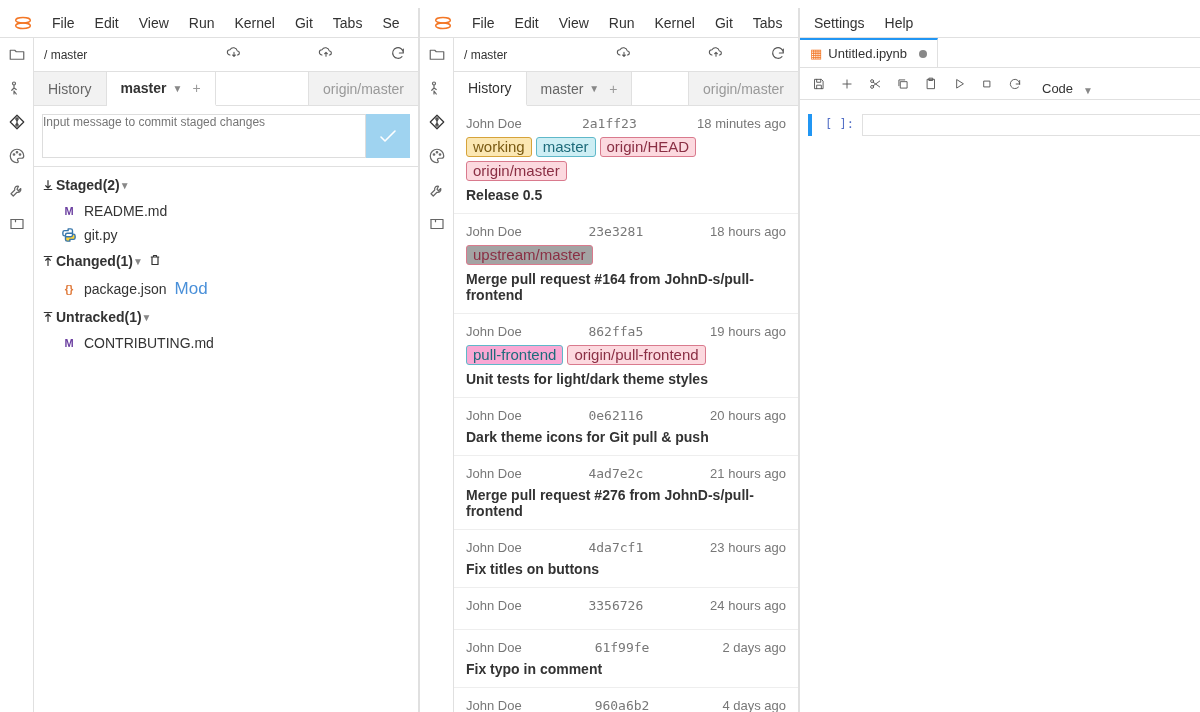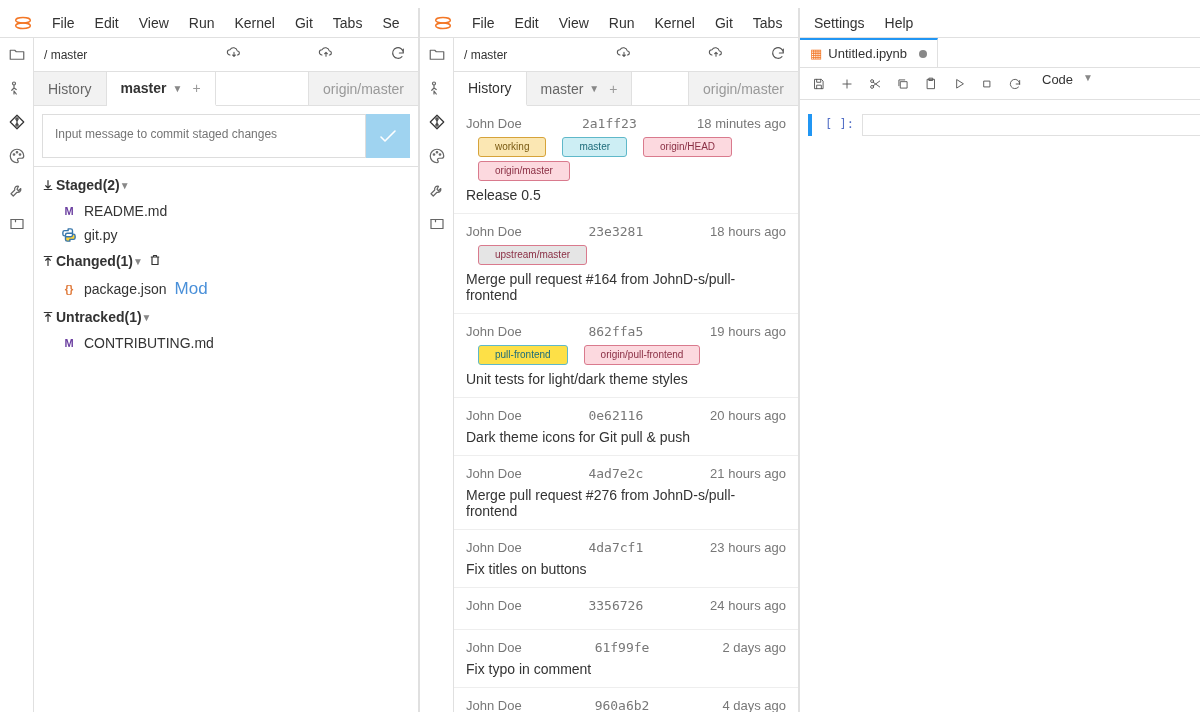--- a/index.html
+++ b/index.html
@@ -38,21 +38,21 @@
   .tabs { height: 34px; border-bottom: 1px solid #e0e0e0; display:flex; align-items:stretch; }
   .tabs .tab { padding: 0 14px; display:flex; align-items:center; font-size:14px; cursor:pointer; border-right:1px solid #e0e0e0; color:#666; gap:6px; }
   .tabs .tab.active { background:#fff; color:#333; border-bottom:2px solid #fff; margin-bottom:-1px; }
   .tabs .tab.inactive { background:#f2f2f2; }
   .tabs .tab .chev { font-size:10px; color:#888; }
   .tabs .tab .plus { color:#999; font-size:14px; margin-left:4px; }
   .tabs .right { margin-left:auto; border-right:none; color:#999; }
 
   
   .commitbox { display:flex; padding: 8px; gap:0; border-bottom:1px solid #e0e0e0; }
-  .commitbox textarea { flex:1; resize:none; border:1px solid #ddd; padding:12px; font-family:inherit; font-size:12px; height:44px; color:#999; }
+  .commitbox textarea { flex:1; resize:none; border:1px solid #ddd; padding:0; font-family:inherit; font-size:12px; height:44px; color:#999; }
   .commitbox .commitbtn { width:44px; background:#9fd3f0; display:flex; align-items:center; justify-content:center; cursor:pointer; border:1px solid #9fd3f0; }
   .commitbox .commitbtn svg { width:24px; height:24px; stroke:#fff; }
 
   
   .filesec { padding: 4px 0; }
   .sechead { display:flex; align-items:center; padding: 6px 8px; font-weight:600; font-size:14px; cursor:pointer; gap:0; }
   .sechead .sicon { width:14px; display:inline-flex; }
   .sechead .sicon svg { width:12px; height:12px; }
   .sechead .schev { font-size:10px; color:#888; }
   .sechead .trash { margin-left:6px; }
@@ -65,43 +65,43 @@
   .ic-json { color:#e07b3c; }
 
   
   .histlist { overflow-y:auto; flex:1; }
   .commit { border-bottom:1px solid #eee; padding:10px 12px; cursor:pointer; }
   .commit .crow { display:flex; align-items:center; font-size:13px; color:#777; margin-bottom:6px; }
   .commit .crow .author { flex:0 0 auto; }
   .commit .crow .sha { flex:1; text-align:center; font-family: ui-monospace, Menlo, monospace; }
   .commit .crow .time { flex:0 0 auto; text-align:right; }
   .commit .tags { display:flex; flex-wrap:wrap; gap:4px; margin-bottom:6px; }
-  .tagchip { font-size:10px; padding:1px 16px; border-radius:3px; border:1px solid; line-height:16px;margin-left:12px; }
+  .tagchip { font-size:15px; padding:1px 6px; border-radius:3px; border:1px solid; line-height:16px; }
   .tag-working { background:#fbe7b3; border-color:#d6a33a; color:#7a5a12; }
   .tag-master  { background:#cdeef4; border-color:#5fb8c9; color:#1d6b7a; }
   .tag-origin  { background:#fcd9df; border-color:#d97a8d; color:#8a2f44; }
-  .tag-upstream{ background:#e5e5e5; border-color:#d97a8d; color:#8a2f44; }
-  .tag-pull    { background:#fde047; border-color:#5fb8c9; color:#1d6b7a; }
-  .commit .msg { font-size:14px; color:#333; }
+  .tag-upstream{ background:#a3a3a3; border-color:#d97a8d; color:#8a2f44; }
+  .tag-pull    { background:#f9a8d4; border-color:#5fb8c9; color:#1d6b7a; }
+  .commit .msg { font-size:14px; color:#333;font-weight:bold; }
 
   
   #pane-left   { left:0;   width:420px; border-right:2px solid #e0e0e0; }
   #pane-middle { left:420px; width:380px; border-right:2px solid #e0e0e0; }
   #pane-right  { left:800px; width:460px; }
 
   
   #pane-right .menubar { }
   .nbarea { position:absolute; top:30px; left:0; right:0; bottom:0; display:flex; flex-direction:column; }
   .nbtabbar { height:30px; border-bottom:1px solid #e0e0e0; display:flex; align-items:stretch; }
   .nbtab { display:flex; align-items:center; gap:6px; padding:0 10px; border-top:2px solid #2196f3; border-right:1px solid #e0e0e0; background:#fff; cursor:pointer; font-size:13px; }
   .nbtab .dot { width:8px; height:8px; border-radius:50%; background:#888; margin-left:6px; }
   .nbtoolbar { height:32px; border-bottom:1px solid #e0e0e0; display:flex; align-items:center; padding:0 6px; gap:2px; }
   .nbtoolbar .tb { width:26px; height:26px; display:flex; align-items:center; justify-content:center; color:#555; cursor:pointer; border-radius:3px; }
   .nbtoolbar .tb svg { width:14px; height:14px; }
-  .nbtoolbar .celltype { display:flex; align-items:flex-start; gap:10px; padding:0 8px; height:24px; font-size:13px; cursor:pointer; margin-left:4px; }
+  .nbtoolbar .celltype { display:flex; align-items:flex-end; gap:10px; padding:0 8px; height:24px; font-size:13px; cursor:pointer; margin-left:4px; }
   .nbtoolbar .celltype .chev { font-size:10px; color:#888; }
   .nbbody { flex:1; padding:14px 8px; }
   .cell { display:flex; align-items:flex-start; gap:8px; }
   .cell .bar { width:4px; height:22px; background:#2196f3; }
   .cell .prompt { font-family:ui-monospace,Menlo,monospace; color:#5470c6; font-size:12px; width:34px; text-align:right; padding-top:3px; }
   .cell .input { flex:1; height:22px; border:1px solid #e0e0e0; background:#fff; }
 
   
   svg { fill:none; stroke:currentColor; stroke-width:1.6; stroke-linecap:round; stroke-linejoin:round; }
 </style>

